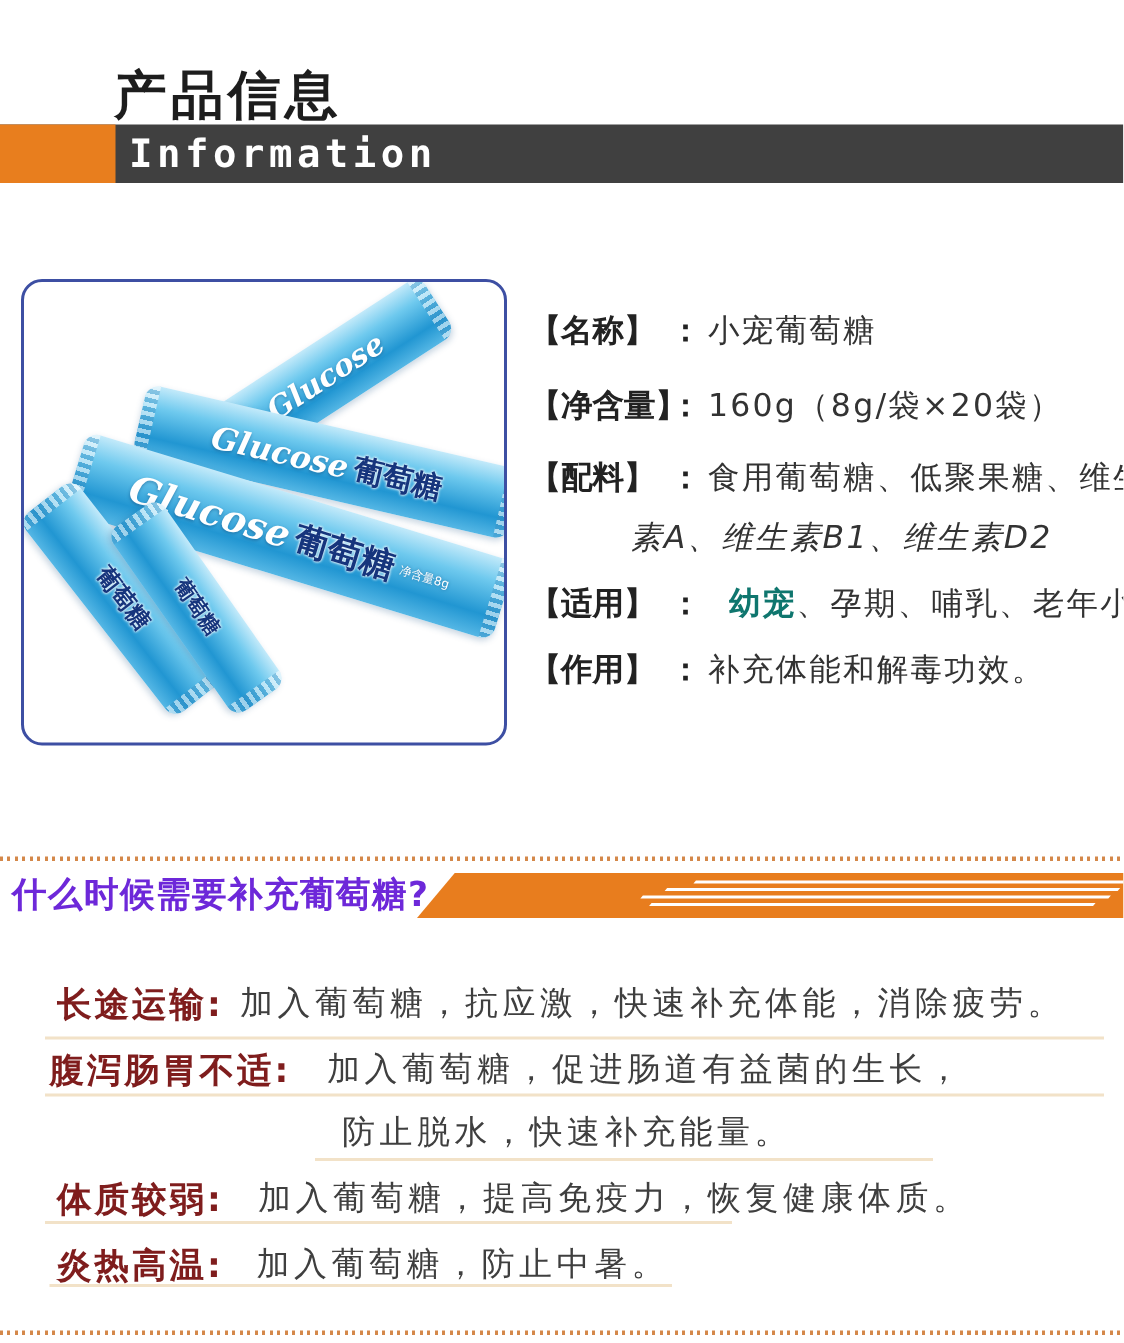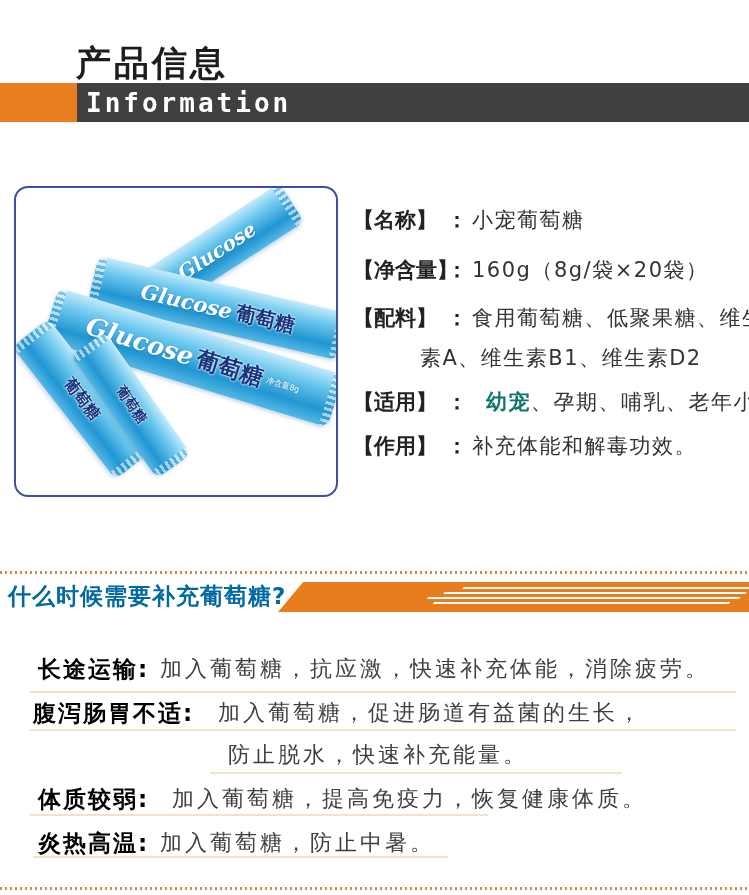--- a/index.html
+++ b/index.html
@@ -82,68 +82,68 @@
     width:30px; text-align:center; font-size:21px; font-weight:bold; color:#222222;
   }
   .detail-value {
     font-size:21px; color:#333333; font-weight:500; letter-spacing:1.5px;
     white-space:nowrap;
   }
   .detail-value .strong { font-weight:bold; color:#0f766e; padding-left:14px; }
   .row-name    { top:206px; }
   .row-weight  { top:256px; }
   .row-ingr    { top:304px; }
-  .row-ingr2   { top:344px; left:67px; }
+  .row-ingr2   { top:344px; left:67px;font-style:italic; }
   .row-apply   { top:388px; }
   .row-effect  { top:432px; }
 
   
   .dotline {
     position:absolute; left:0; width:749px; height:3px;
     background:repeating-linear-gradient(90deg,#d4884a 0 2px,transparent 2px 5px);
   }
   .dotline-top { top:571px; }
   .dotline-bottom { top:887px; }
   .section-heading {
     position:absolute; left:8px; top:581px;
-    font-size:23px; font-weight:bold; color:#0369a1; letter-spacing:1px;
+    font-size:23px; font-weight:bold; color:#6d28d9; letter-spacing:1px;
   }
   .banner-shape {
     position:absolute; left:278px; top:582px; width:486px; height:30px;
     background:#e87d1e; transform:skewX(-40deg); transform-origin:0 100%;
   }
   .speed-line { position:absolute; height:2px; background:#ffffff; }
   .speed-line.l1 { top:5px;  left:165px; width:290px; }
   .speed-line.l2 { top:10px; left:150px; width:302px; }
   .speed-line.l3 { top:15px; left:138px; width:312px; }
   .speed-line.l4 { top:20px; left:148px; width:296px; }
 
   
   .reason-label {
-    position:absolute; font-size:23px; font-weight:bold; color:#000000;
+    position:absolute; font-size:23px; font-weight:bold; color:#7f1d1d;
     letter-spacing:2px; white-space:nowrap;
   }
   .reason-text {
     position:absolute; font-size:22px; color:#3f3f3f; font-weight:500;
     letter-spacing:3px; white-space:nowrap;
   }
   .underline { position:absolute; height:2px; background:#f2e2c8; }
   .lab-1 { left:38px;  top:654px; }
   .txt-1 { left:160px; top:654px; }
   .u-1   { left:30px;  top:691px; width:706px; }
   .lab-2 { left:33px;  top:698px; }
   .txt-2a{ left:218px; top:698px; }
   .u-2   { left:30px;  top:729px; width:706px; }
   .txt-2b{ left:228px; top:740px; }
   .u-2b  { left:210px; top:772px; width:412px; }
   .lab-3 { left:38px;  top:784px; }
   .txt-3 { left:160px; top:784px;margin-left:12px; }
   .u-3   { left:30px;  top:814px; width:458px; }
   .lab-4 { left:38px;  top:828px; }
-  .txt-4 { left:160px; top:828px; }
+  .txt-4 { left:171px; top:828px; }
   .u-4   { left:33px;  top:856px; width:415px; }
 </style>
 </head>
 <body>
 
 <div class="canvas">
 
   <div class="page-title">产品信息</div>
   <div class="info-bar">
     <div class="info-accent"></div>

